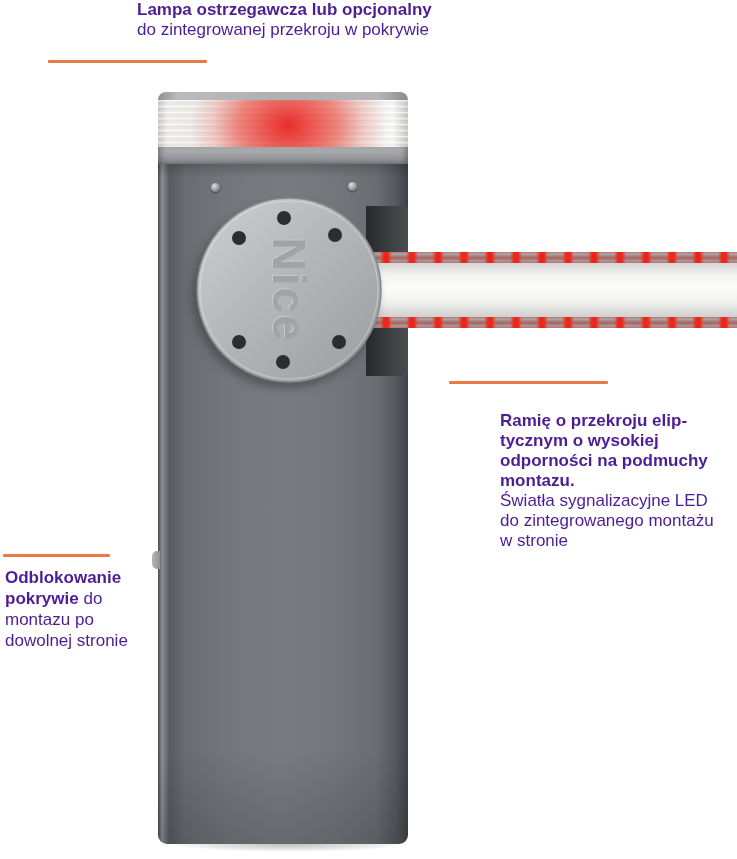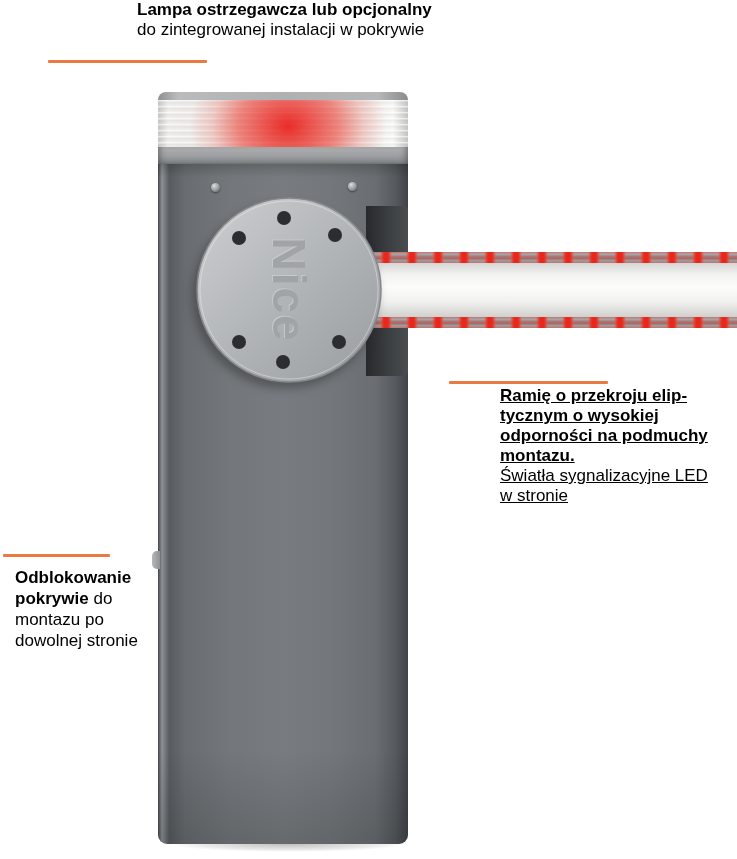--- a/index.html
+++ b/index.html
@@ -1,32 +1,32 @@
 <!DOCTYPE html>
 <html><head>
 <meta charset="utf-8">
 <style>
   html,body{margin:0;padding:0;background:#ffffff;}
   #stage{
     position:relative;width:737px;height:859px;background:#ffffff;overflow:hidden;
-    font-family:"Liberation Sans","DejaVu Sans",sans-serif;color:#000000;
+    font-family:"Liberation Sans","DejaVu Sans",sans-serif;color:#4c1d95;
   }
   
   .callout{position:absolute;font-size:17px;line-height:20px;}
   .callout .ln{white-space:nowrap;}
   .b{font-weight:bold;}
   .r{font-weight:normal;}
   .underline{
     position:absolute;height:3px;background:#e87a42;border-radius:1px;
   }
   #callout-beacon{left:137px;top:0px;}
   #underline-beacon{left:48px;top:60px;width:159px;}
-  #callout-arm{left:500px;top:386px;text-decoration:underline;}
+  #callout-arm{left:500px;top:411px;}
   #underline-arm{left:449px;top:381px;width:159px;}
-  #callout-key{left:15px;top:567px;line-height:21px;}
+  #callout-key{left:5px;top:567px;line-height:21px;}
   #underline-key{left:3px;top:554px;width:107px;}
 
   
   #ground-shadow{
     position:absolute;left:138px;top:835px;width:300px;height:20px;z-index:0;
     background:radial-gradient(ellipse 50% 50% at 50% 45%,rgba(95,95,95,0.40),rgba(95,95,95,0.12) 60%,rgba(95,95,95,0) 78%);
   }
 
   
   #post{position:absolute;left:158px;top:92px;width:250px;height:752px;z-index:1;}
@@ -96,30 +96,31 @@
   }
 </style>
 </head>
 <body>
 
 <div id="stage">
 
   <div class="underline" id="underline-beacon"></div>
   <div class="callout" id="callout-beacon">
     <div class="ln b">Lampa ostrzegawcza lub opcjonalny</div>
-    <div class="ln r">do zintegrowanej instalacji w pokrywie</div>
+    <div class="ln r">do zintegrowanej przekroju w pokrywie</div>
   </div>
 
   <div class="underline" id="underline-arm"></div>
   <div class="callout" id="callout-arm">
     <div class="ln b">Ramię o przekroju elip-</div>
     <div class="ln b">tycznym o wysokiej</div>
     <div class="ln b">odporności na podmuchy</div>
     <div class="ln b">montazu.</div>
     <div class="ln r">Światła sygnalizacyjne LED</div>
+    <div class="ln r">do zintegrowanego montażu</div>
     <div class="ln r">w stronie</div>
   </div>
 
   <div class="underline" id="underline-key"></div>
   <div class="callout" id="callout-key">
     <div class="ln"><span class="b">Odblokowanie</span></div>
     <div class="ln"><span class="b">pokrywie</span><span class="r"> do</span></div>
     <div class="ln"><span class="r">montazu po</span></div>
     <div class="ln"><span class="r">dowolnej stronie</span></div>
   </div>

